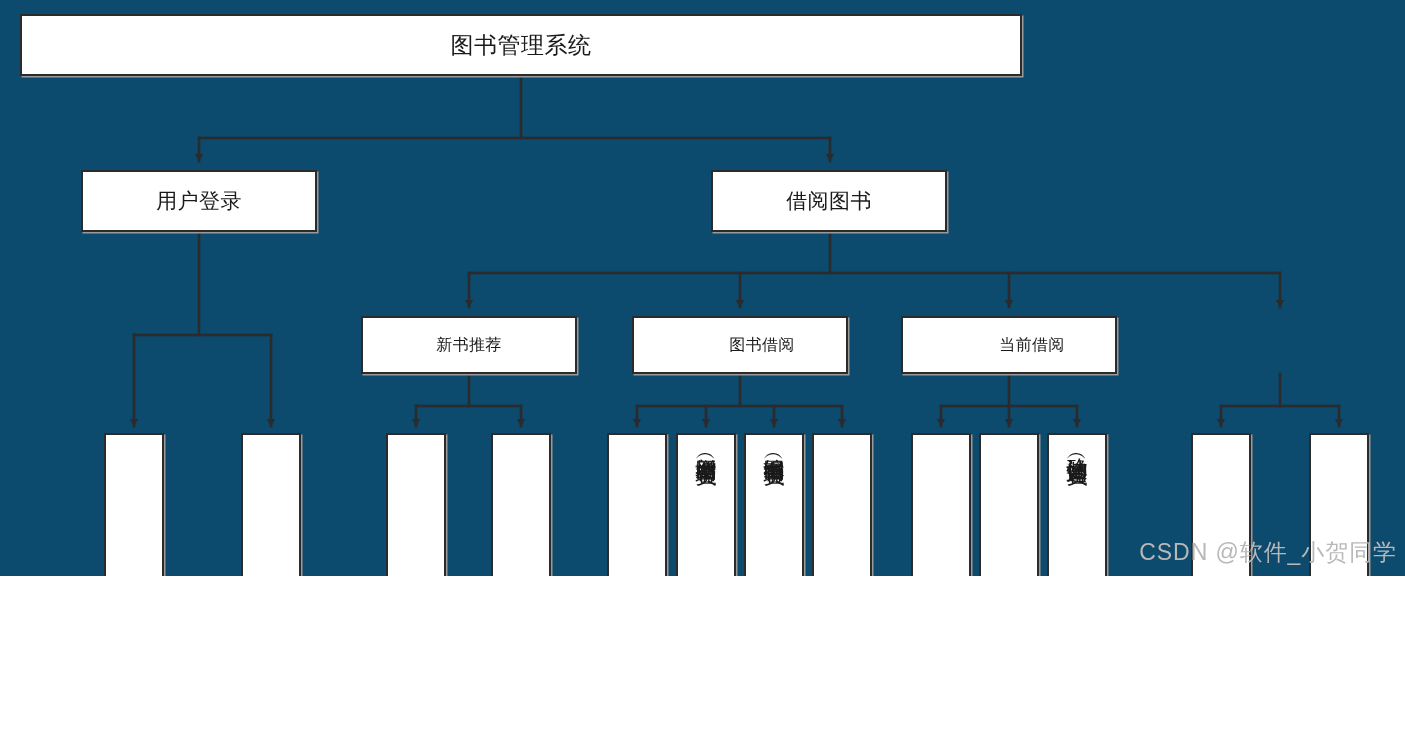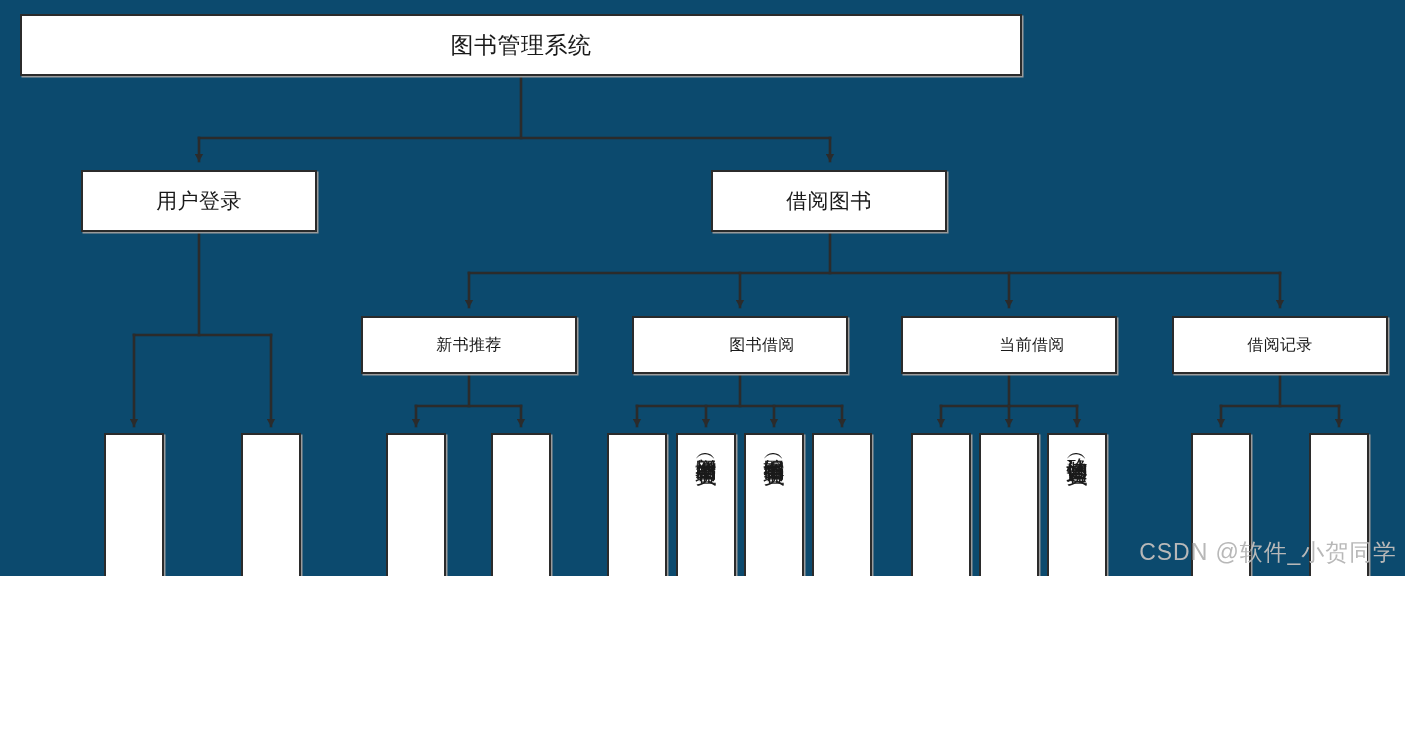--- a/index.html
+++ b/index.html
@@ -149,23 +149,20 @@
   </div>
 
   <div class="node level-2" style="left:632px; top:316px; width:216px; height:58px;padding-left:44px;">
     <span class="node-label">图书借阅</span>
   </div>
 
   <div class="node level-2" style="left:901px; top:316px; width:216px; height:58px;padding-left:46px;">
     <span class="node-label">当前借阅</span>
   </div>
 
-  <div class="node level-2" style="left:1172px; top:316px; width:216px; height:58px;">
-    <span class="node-label">借阅记录</span>
-  </div>
 
   <div class="node leaf centered" style="left:104px; top:433px; width:60px; height:302px;">
     <span class="node-label">用户登录</span>
   </div>
 
   <div class="node leaf centered" style="left:241px; top:433px; width:60px; height:302px;">
     <span class="node-label">注销登录</span>
   </div>
 
   <div class="node leaf centered" style="left:386px; top:433px; width:60px; height:302px;">

